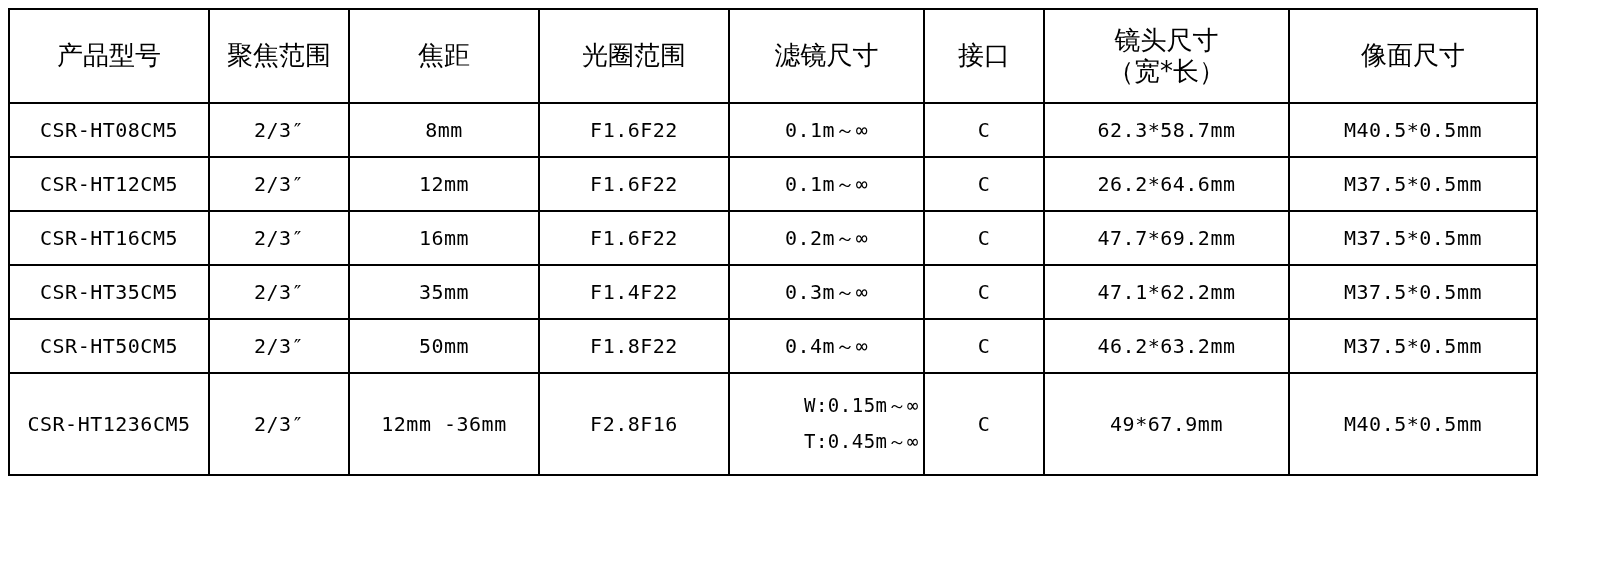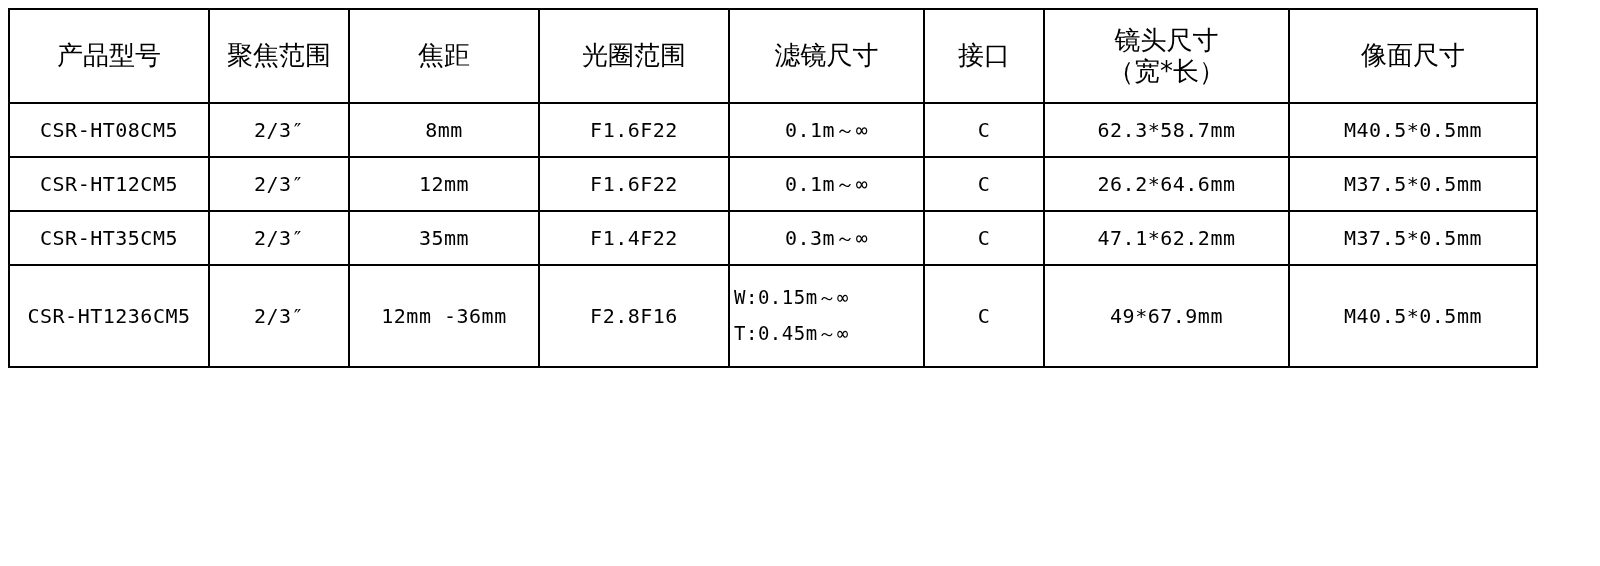--- a/index.html
+++ b/index.html
@@ -61,21 +61,21 @@
     display: block;
     line-height: 1.2;
   }
   tbody tr.tall td {
     height: 96px;
   }
   .focus-multi {
     display: flex;
     flex-direction: column;
     gap: 12px;
-    align-items: flex-start;
+    align-items: flex-end;
     justify-content: center;
   }
   .focus-multi span {
     white-space: nowrap;
     font-size: 19px;
   }
   .nowrap { white-space: nowrap; }
 </style>
 </head>
 <body>
@@ -136,27 +136,47 @@
         <td>CSR-HT12CM5</td>
         <td>2/3″</td>
         <td>12mm</td>
         <td>F1.6F22</td>
         <td class="nowrap">0.1m～∞</td>
         <td>C</td>
         <td>26.2*64.6mm</td>
         <td>M37.5*0.5mm</td>
       </tr>
       <tr>
+        <td>CSR-HT16CM5</td>
+        <td>2/3″</td>
+        <td>16mm</td>
+        <td>F1.6F22</td>
+        <td class="nowrap">0.2m～∞</td>
+        <td>C</td>
+        <td>47.7*69.2mm</td>
+        <td>M37.5*0.5mm</td>
+      </tr>
+      <tr>
         <td>CSR-HT35CM5</td>
         <td>2/3″</td>
         <td>35mm</td>
         <td>F1.4F22</td>
         <td class="nowrap">0.3m～∞</td>
         <td>C</td>
         <td>47.1*62.2mm</td>
+        <td>M37.5*0.5mm</td>
+      </tr>
+      <tr>
+        <td>CSR-HT50CM5</td>
+        <td>2/3″</td>
+        <td>50mm</td>
+        <td>F1.8F22</td>
+        <td class="nowrap">0.4m～∞</td>
+        <td>C</td>
+        <td>46.2*63.2mm</td>
         <td>M37.5*0.5mm</td>
       </tr>
       <tr class="tall">
         <td>CSR-HT1236CM5</td>
         <td>2/3″</td>
         <td>12mm -36mm</td>
         <td>F2.8F16</td>
         <td>
           <div class="focus-multi">
             <span>W:0.15m～∞</span>

